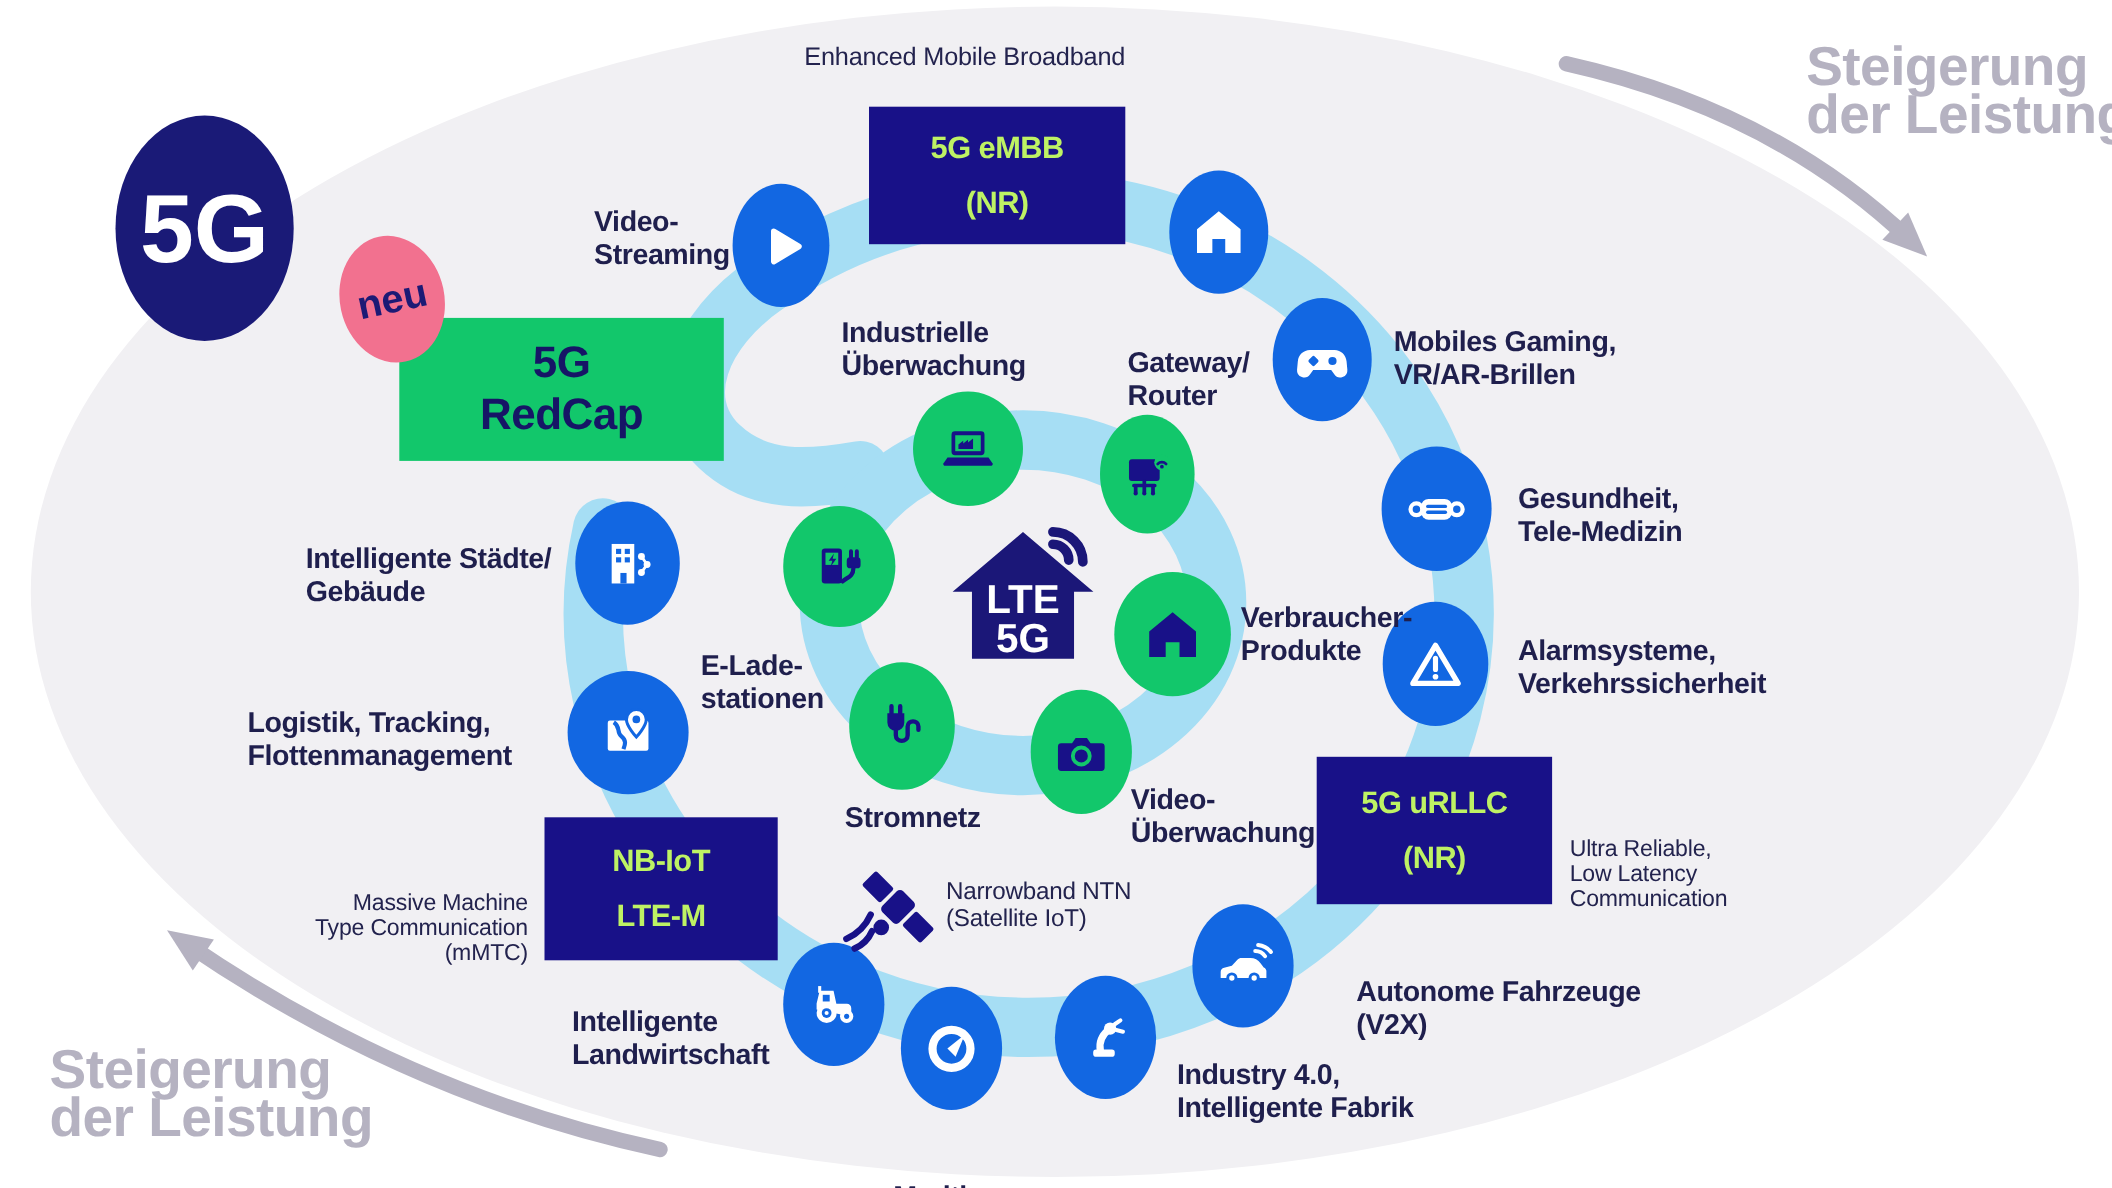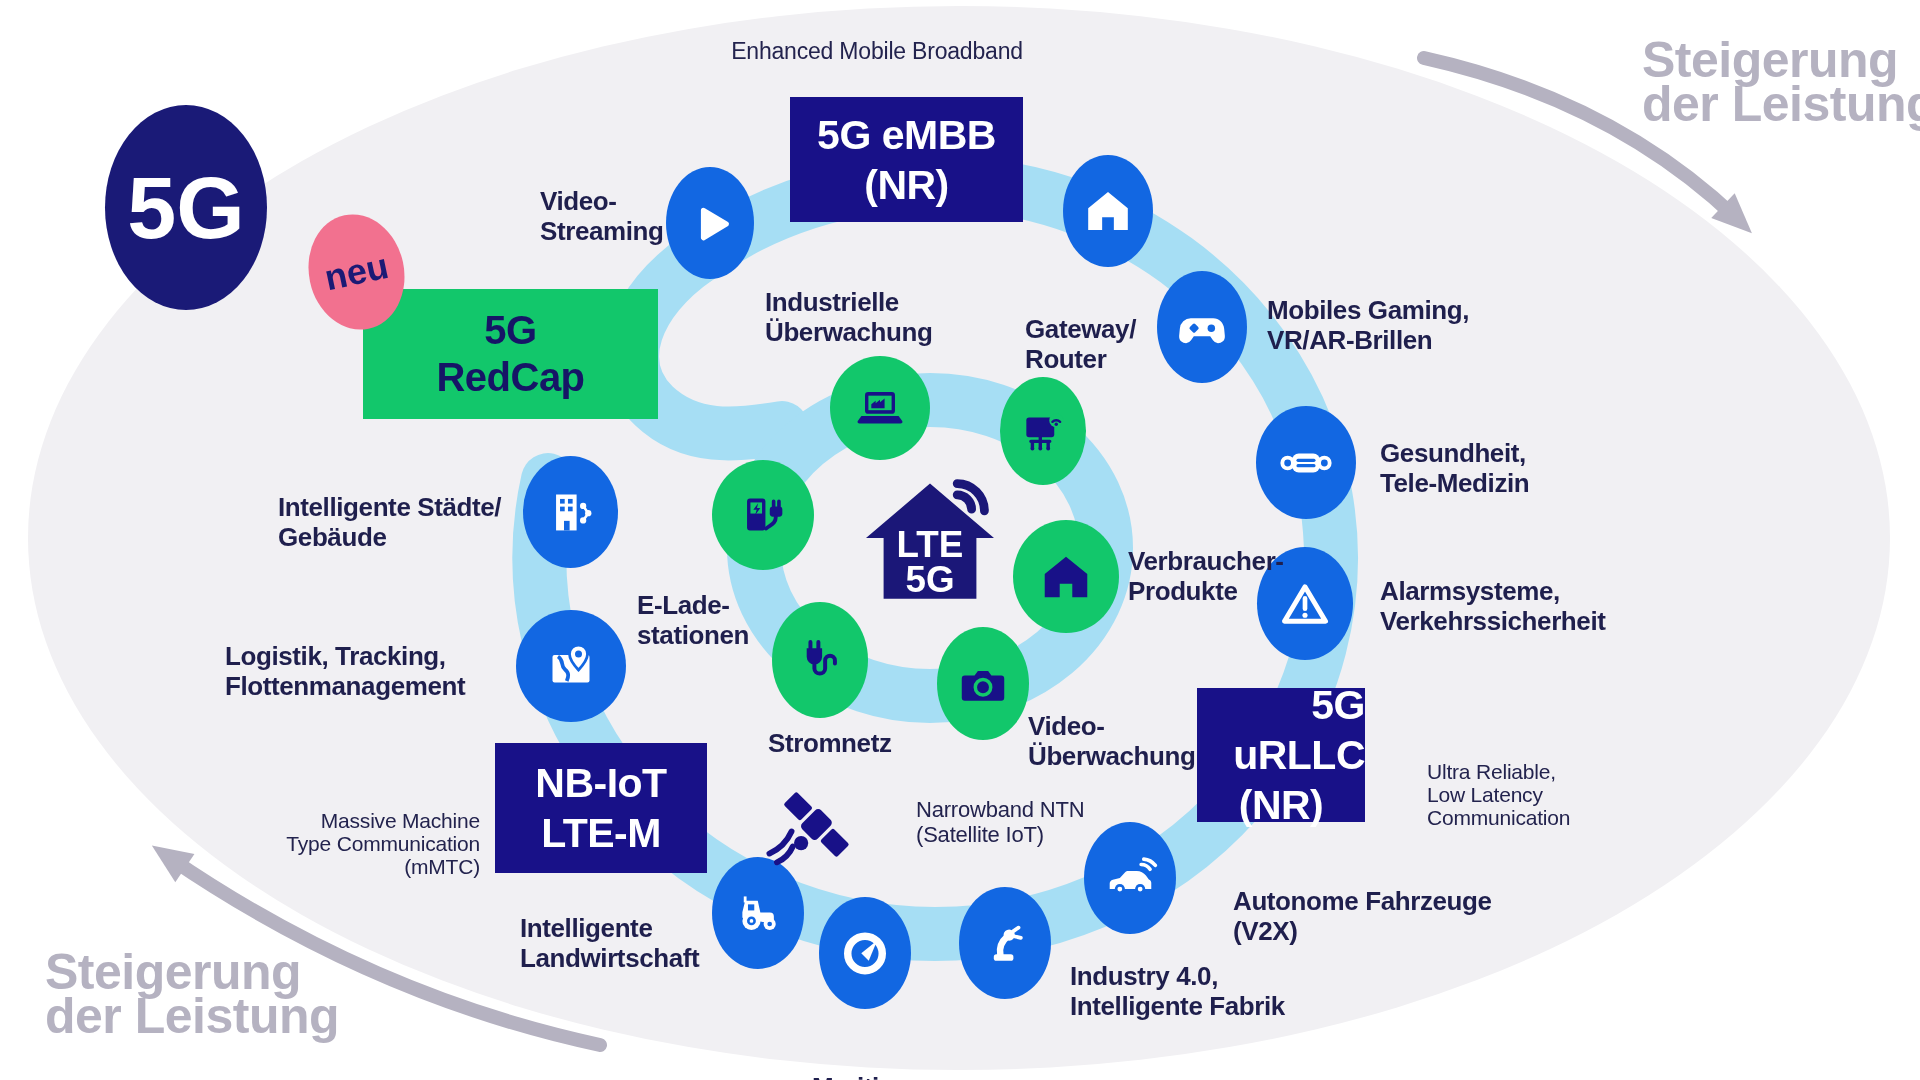--- a/index.html
+++ b/index.html
@@ -9,21 +9,21 @@
               border-radius:50%;background:#f1f0f3;z-index:0;}
   svg.layer{position:absolute;left:0;top:0;z-index:1;}
   .circle{position:absolute;border-radius:50%;display:flex;align-items:center;
           justify-content:center;z-index:2;}
   .blue{background:#1267e2;}
   .green{background:#12c76b;}
   .freeicon{position:absolute;z-index:2;display:flex;align-items:center;justify-content:center;}
   .box{position:absolute;display:flex;flex-direction:column;align-items:center;
        justify-content:center;font-weight:bold;text-align:center;z-index:3;
        letter-spacing:-0.5px;}
-  .navybox{background:#181188;color:#ffffff;font-size:41px;line-height:50px;text-align:right;}
+  .navybox{background:#181188;color:#bef264;font-size:28px;line-height:50px;text-align:right;}
   .greenbox{background:#12c76b;color:#161566;font-size:40px;line-height:47px;}
   .badge5g{position:absolute;left:105px;top:105px;width:162px;height:205px;border-radius:50%;
            background:#1a1a77;color:#fff;font-weight:bold;font-size:88px;display:flex;
            align-items:center;justify-content:center;z-index:2;}
   .neu{position:absolute;left:309px;top:214px;width:95px;height:116px;border-radius:50%;
        background:#f2718f;color:#1c1a75;font-weight:bold;font-size:36px;display:flex;
        align-items:center;justify-content:center;transform:rotate(-12deg);z-index:4;}
   .lbl{position:absolute;font-weight:bold;font-size:26px;line-height:30px;color:#1f1f4d;
        letter-spacing:-0.4px;white-space:nowrap;z-index:5;}
   .note{position:absolute;font-weight:normal;font-size:21px;line-height:23px;color:#23234e;
@@ -65,21 +65,21 @@
   <div class="box greenbox" style="left:363px;top:289px;width:295px;height:130px;">
     <div>5G</div>
     <div>RedCap</div>
   </div>
 
   <div class="box navybox" style="left:790px;top:97px;width:233px;height:125px;">
     <div>5G eMBB</div>
     <div>(NR)</div>
   </div>
 
-  <div class="box navybox" style="left:1197px;top:688px;width:168px;height:134px;">
+  <div class="box navybox" style="left:1197px;top:688px;width:214px;height:134px;">
     <div>5G uRLLC</div>
     <div>(NR)</div>
   </div>
 
   <div class="box navybox" style="left:495px;top:743px;width:212px;height:130px;">
     <div>NB-IoT</div>
     <div>LTE-M</div>
   </div>
 
   <div class="freeicon" style="left:850px;top:458px;width:160px;height:160px;">
@@ -331,21 +331,21 @@
   <div class="lbl" style="left:1070px;top:961px;">
     <div>Industry 4.0,</div>
     <div>Intelligente Fabrik</div>
   </div>
 
   <div class="lbl" style="left:1233px;top:886px;">
     <div>Autonome Fahrzeuge</div>
     <div>(V2X)</div>
   </div>
 
-  <div class="note" style="left:916px;top:797px;font-size:22px;line-height:25px;">
+  <div class="note" style="left:860px;top:797px;font-size:22px;line-height:25px;">
     <div>Narrowband NTN</div>
     <div>(Satellite IoT)</div>
   </div>
 
   <div class="note center-note" style="left:627px;top:40px;width:500px;font-size:23px;">Enhanced Mobile Broadband</div>
 
   <div class="note" style="left:1427px;top:760px;">
     <div>Ultra Reliable,</div>
     <div>Low Latency</div>
     <div>Communication</div>

